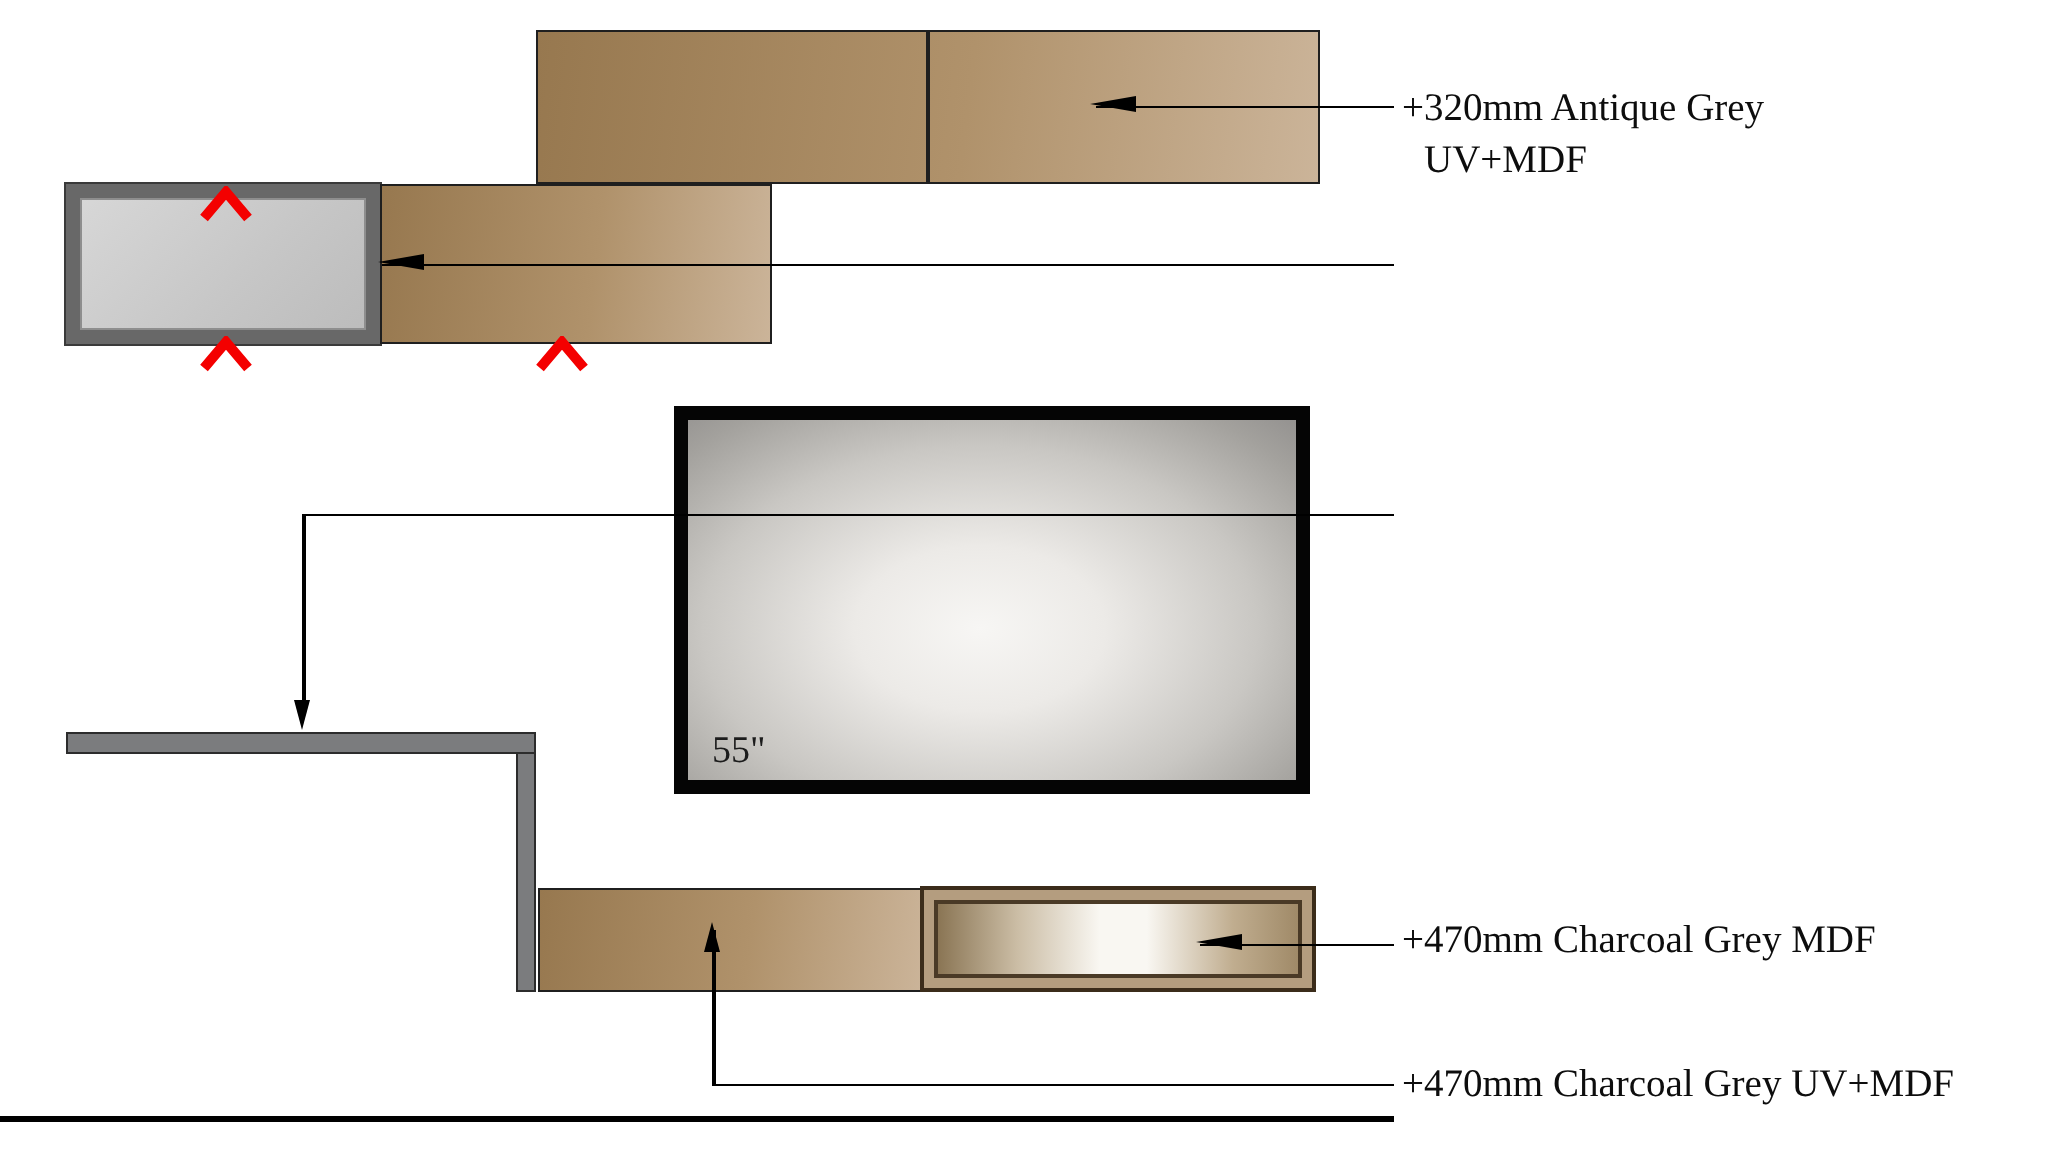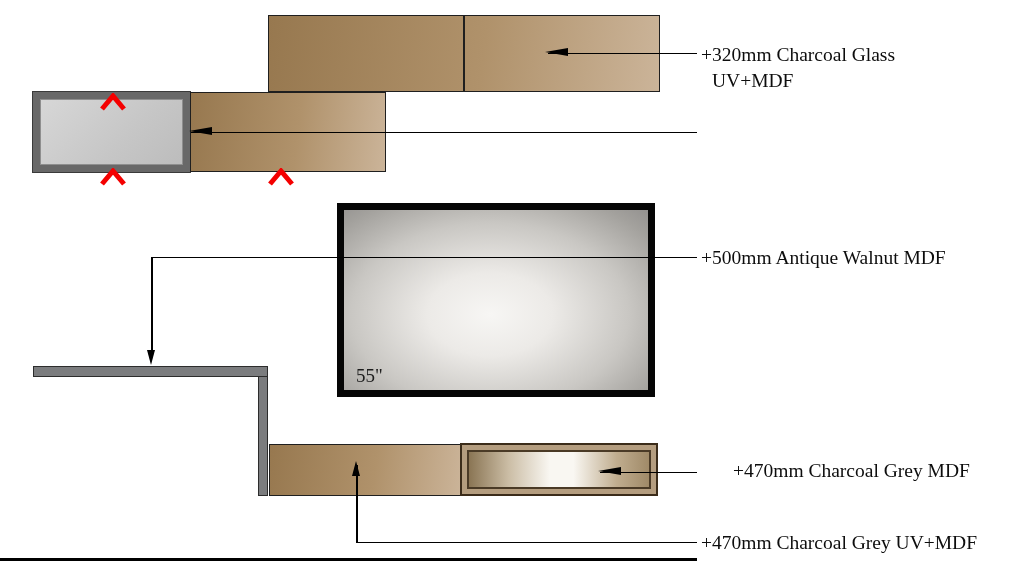--- a/index.html
+++ b/index.html
@@ -50,21 +50,21 @@
   .lline{position:absolute;background:#000;}
   .arrow-left{position:absolute;width:0;height:0;border-top:4.5px solid transparent;border-bottom:4.5px solid transparent;border-right:23px solid #000;}
   .arrow-down{position:absolute;width:0;height:0;border-left:4.5px solid transparent;border-right:4.5px solid transparent;border-top:15px solid #000;}
   .arrow-up{position:absolute;width:0;height:0;border-left:4.5px solid transparent;border-right:4.5px solid transparent;border-bottom:15px solid #000;}
   
   .ann{position:absolute;left:701px;font-size:19.5px;line-height:26px;white-space:nowrap;color:#0d0d0d;}
   .ann .l2{display:block;margin-left:11px;}
   .ann-a{top:42px;}
   .ann-b{top:120px;}
   .ann-c{top:245px;}
-  .ann-d{top:458px;margin-left:32px;}
+  .ann-d{top:458px;}
   .ann-e{top:530px;}
   .chevron{position:absolute;width:28px;height:20px;}
 </style>
 </head>
 <body>
 
 <div class="canvas">
 
   <div class="wood top-cabinet">
     <div class="divider"></div>
@@ -109,25 +109,22 @@
   <div class="arrow-down" style="left:147px;top:350px;"></div>
 
   <div class="lline" style="left:600px;top:471.5px;width:97px;height:1.5px;"></div>
   <div class="arrow-left" style="left:598px;top:467px;"></div>
 
   <div class="lline" style="left:356px;top:465px;width:1.5px;height:78px;"></div>
   <div class="lline" style="left:356px;top:541.5px;width:341px;height:1.5px;"></div>
   <div class="arrow-up" style="left:352px;top:461px;"></div>
 
   <div class="ann ann-a">
-    <span>+320mm Charcoal Glass</span>
+    <span>+320mm Antique Grey</span>
     <span class="l2">UV+MDF</span>
-  </div>
-  <div class="ann ann-c">
-    <span>+500mm Antique Walnut MDF</span>
   </div>
   <div class="ann ann-d">
     <span>+470mm Charcoal Grey MDF</span>
   </div>
   <div class="ann ann-e">
     <span>+470mm Charcoal Grey UV+MDF</span>
   </div>
 
 </div>
 

